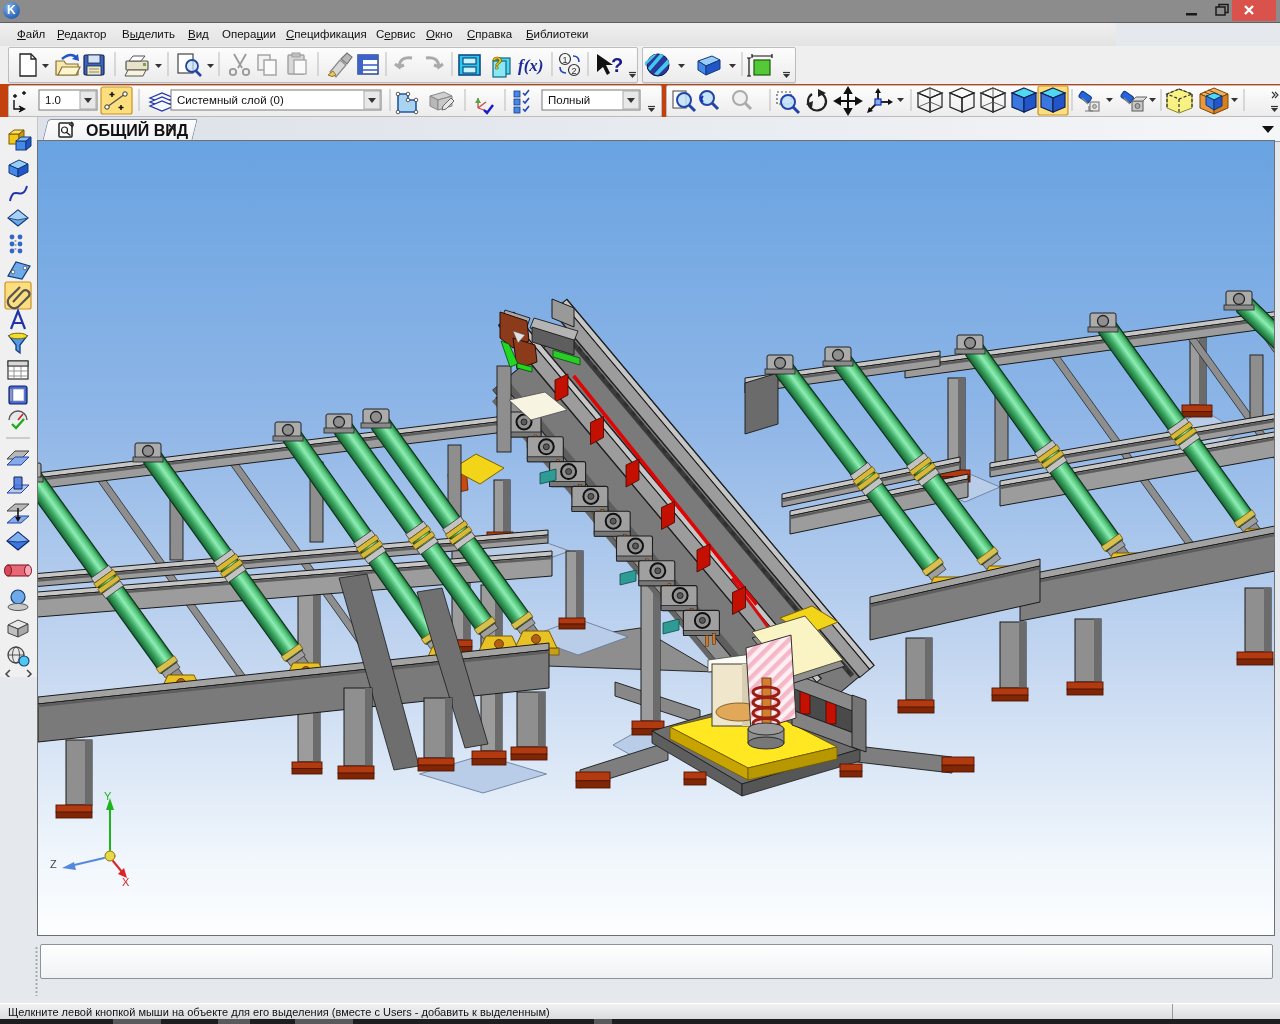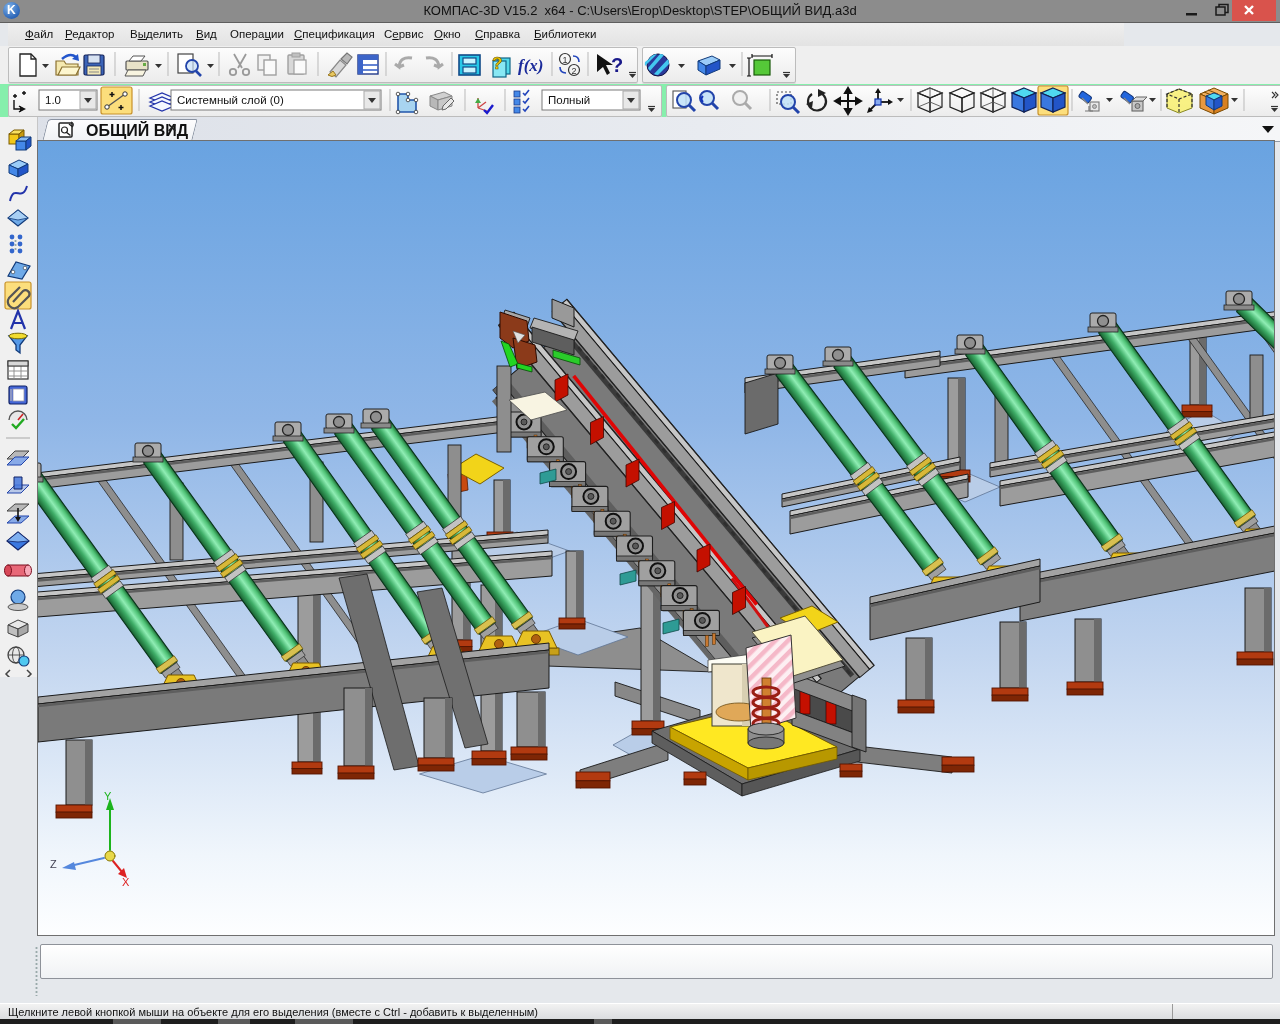--- a/index.html
+++ b/index.html
@@ -5,24 +5,24 @@
 html,body{margin:0;padding:0;}
 body{width:1280px;height:1024px;overflow:hidden;font-family:"Liberation Sans",sans-serif;position:relative;background:#E5E8EC;}
 #titlebar{position:absolute;left:0;top:0;width:1280px;height:22px;background:#8C8C8C;border-bottom:1px solid #5E5E5E;}
 #title-text{position:absolute;left:0;top:3px;width:1280px;text-align:center;font-size:13px;color:#111;}
 #logo{position:absolute;left:3px;top:2px;width:17px;height:17px;border-radius:50%;background:radial-gradient(circle at 35% 30%,#7FB2E8,#2C66B8 70%,#1A4C96);}
 #logo span{position:absolute;left:4px;top:1px;color:#fff;font-weight:bold;font-size:12px;}
 .wbtn{position:absolute;top:0;height:21px;}
 #btn-min{left:1172px;width:30px;}
 #btn-max{left:1202px;width:30px;}
 #btn-close{left:1232px;width:44px;background:#D9534C;}
-#menubar{position:absolute;left:8px;top:23px;width:1116px;height:23px;background:linear-gradient(#EFEFEF,#E3E3E3);text-align:center;}
+#menubar{position:absolute;left:0;top:23px;width:1116px;height:23px;background:linear-gradient(#EFEFEF,#E3E3E3);text-align:center;}
 .menu-item{position:absolute;top:5px;font-size:11.5px;color:#111;}
 #row1{position:absolute;left:0;top:46px;width:1280px;height:38px;background:#EFEFEF;}
-#row2{position:absolute;left:0;top:84px;width:1280px;height:33px;background:#86efac;}
+#row2{position:absolute;left:0;top:84px;width:1280px;height:33px;background:#c2410c;}
 .tbpanel{position:absolute;border:1px solid #BCBCBC;border-radius:2px;background:linear-gradient(#FDFDFD,#ECECEC);box-shadow:0 1px 0 #d8d8d8;}
 #tabbar{position:absolute;left:0;top:117px;width:1280px;height:24px;background:linear-gradient(90deg,#DCE0E8 0%,#E8EBF0 55%,#F5F6F8 100%);border-bottom:1px solid #9099A6;}
 #tab1{position:absolute;left:42px;top:119px;width:148px;height:22px;background:linear-gradient(#FDFDFE,#EFF1F4);border:1px solid #8A93A2;border-bottom:none;transform:skewX(-14deg);transform-origin:bottom left;border-top-left-radius:4px;border-top-right-radius:2px;}
 #tab1-label{position:absolute;left:86px;top:122px;font-size:16px;font-weight:bold;color:#111;}
 #tab1-x{position:absolute;left:167px;top:121px;font-size:12px;font-weight:bold;color:#222;}
 #tabdd{position:absolute;left:1262px;top:126px;width:0;height:0;border-left:6px solid transparent;border-right:6px solid transparent;border-top:7px solid #111;}
 #lefttb{position:absolute;left:0;top:117px;width:37px;height:560px;background:#F0F0F0;border-right:1px solid #C6C6C6;}
 #scene{position:absolute;left:38px;top:141px;width:1236px;height:794px;border:0;}
 #vframe{position:absolute;left:37px;top:140px;width:1238px;height:796px;border:1px solid #6F6F6F;box-sizing:border-box;}
 #propbar{position:absolute;left:40px;top:944px;width:1231px;height:33px;background:linear-gradient(#FFFFFF,#F0F2F4);border:1px solid #8E9299;border-radius:2px;}
@@ -32,21 +32,20 @@
 #taskstrip{position:absolute;left:0;top:1019px;width:1280px;height:5px;background:#1E1E1E;}
 .tseg{position:absolute;top:1019px;height:5px;background:#5A5A5A;}
 .dots{position:absolute;width:3px;background-image:radial-gradient(circle,#9aa 1px,transparent 1.2px);background-size:3px 4px;}
 </style>
 </head>
 <body>
 <div id="titlebar">
   <div id="logo">
       <span>K</span>
     </div>
-  <div id="title-text">КОМПАС-3D V15.2&nbsp; x64 - C:\Users\Егор\Desktop\STEP\ОБЩИЙ ВИД.a3d</div>
   <div class="wbtn" id="btn-min"></div>
   <div class="wbtn" id="btn-max"></div>
   <div class="wbtn" id="btn-close"></div>
   <svg style="position:absolute;left:1172px;top:0" width="108" height="22" viewBox="0 0 108 22">
     <rect x="14" y="13" width="11" height="2.5" fill="#1a1a1a"></rect>
     <rect x="44" y="7" width="9" height="8" fill="none" stroke="#1a1a1a" stroke-width="1.5"></rect>
     <path d="M47 7 v-2.5 h9 v8 h-3" fill="none" stroke="#1a1a1a" stroke-width="1.5"></path>
     <path d="M73 6 l8 8 M81 6 l-8 8" stroke="#fff" stroke-width="2.4"></path>
   </svg>
 </div>
@@ -939,20 +938,20 @@
 <circle cx="110" cy="856" r="5" fill="#E8D84A" stroke="#887700" stroke-width="1"></circle>
 <text x="104" y="800" font-size="11" fill="#1DB41D" font-family="Liberation Sans">Y</text>
 <text x="50" y="868" font-size="11" fill="#445">Z</text>
 <text x="122" y="886" font-size="11" fill="#DD2222">X</text>
 </g>
   </svg>
 <div id="vframe"></div>
 <div id="propbar"></div>
 <div class="dots" style="left:35px;top:946px;height:50px;"></div>
 <div id="statusbar">
-    <span>Щелкните левой кнопкой мыши на объекте для его выделения (вместе с Ctrl - добавить к выделенным)</span>
+    <span>Щелкните левой кнопкой мыши на объекте для его выделения (вместе с Users - добавить к выделенным)</span>
   </div>
 <div id="statussep"></div>
 <div id="taskstrip"></div>
 <div class="tseg" style="left:113px;width:48px;"></div>
 <div class="tseg" style="left:218px;width:32px;"></div>
 <div class="tseg" style="left:295px;width:58px;"></div>
 <div class="tseg" style="left:594px;width:18px;"></div>
 
 </body></html>

